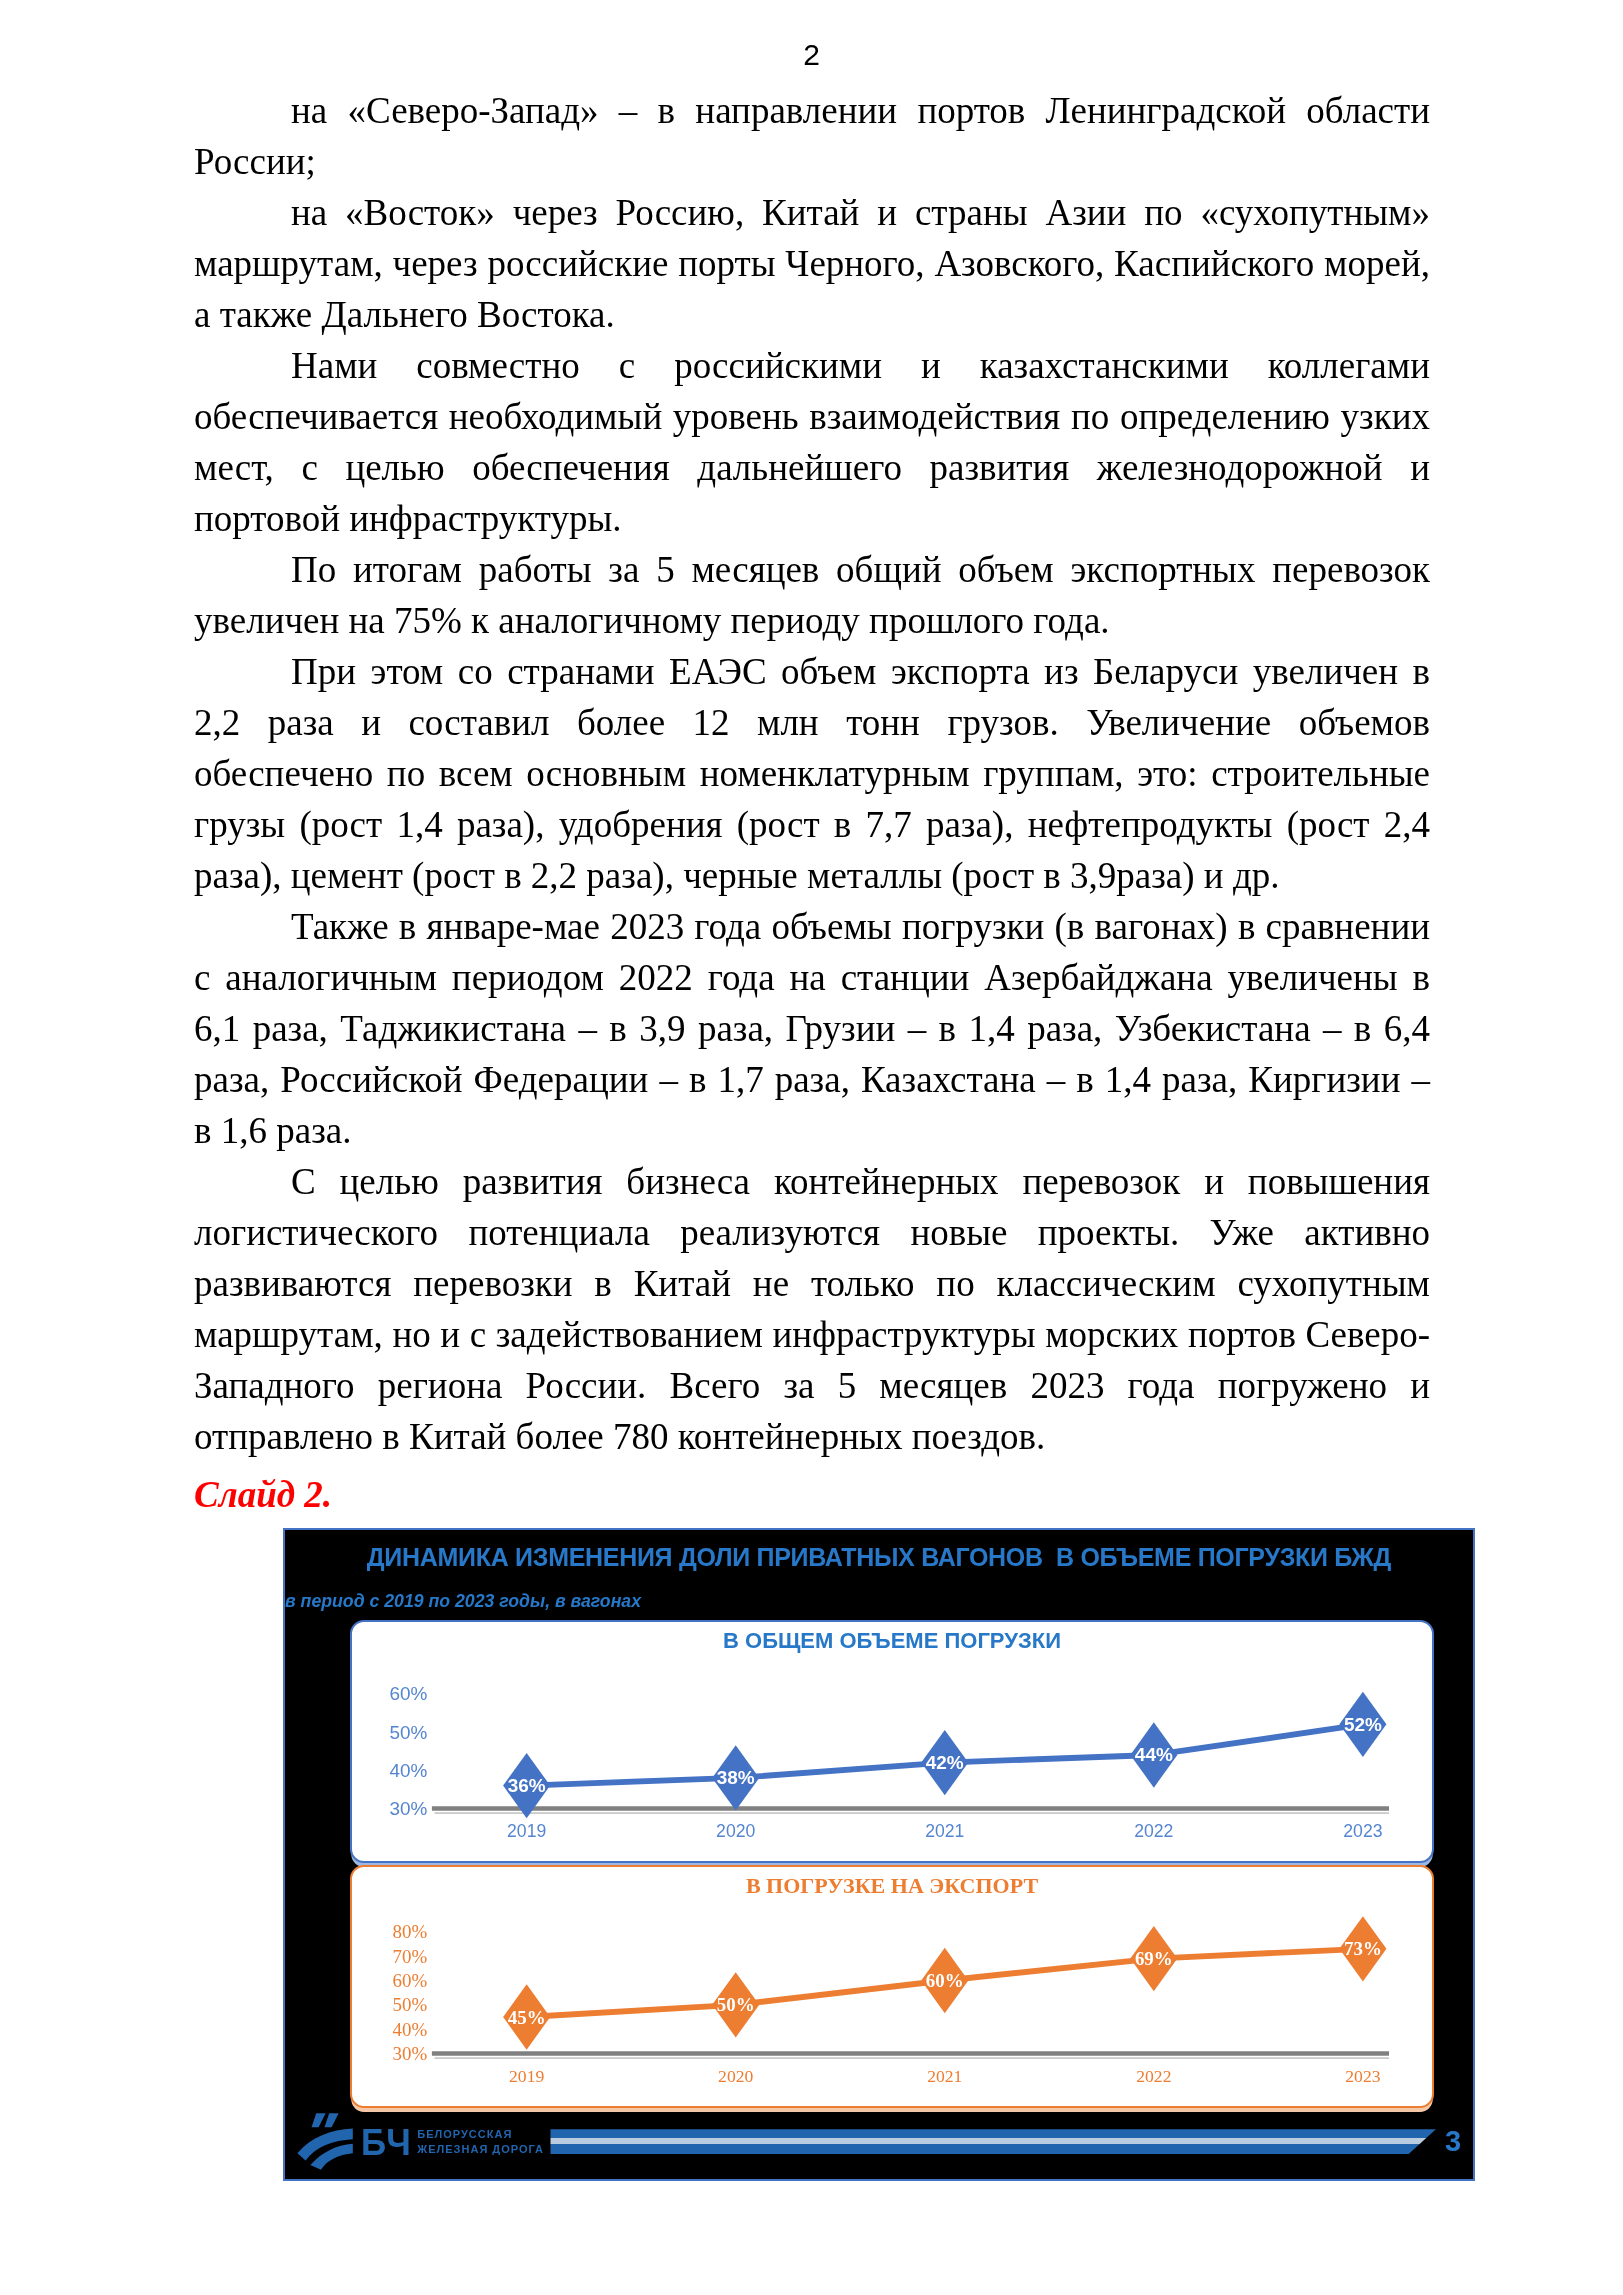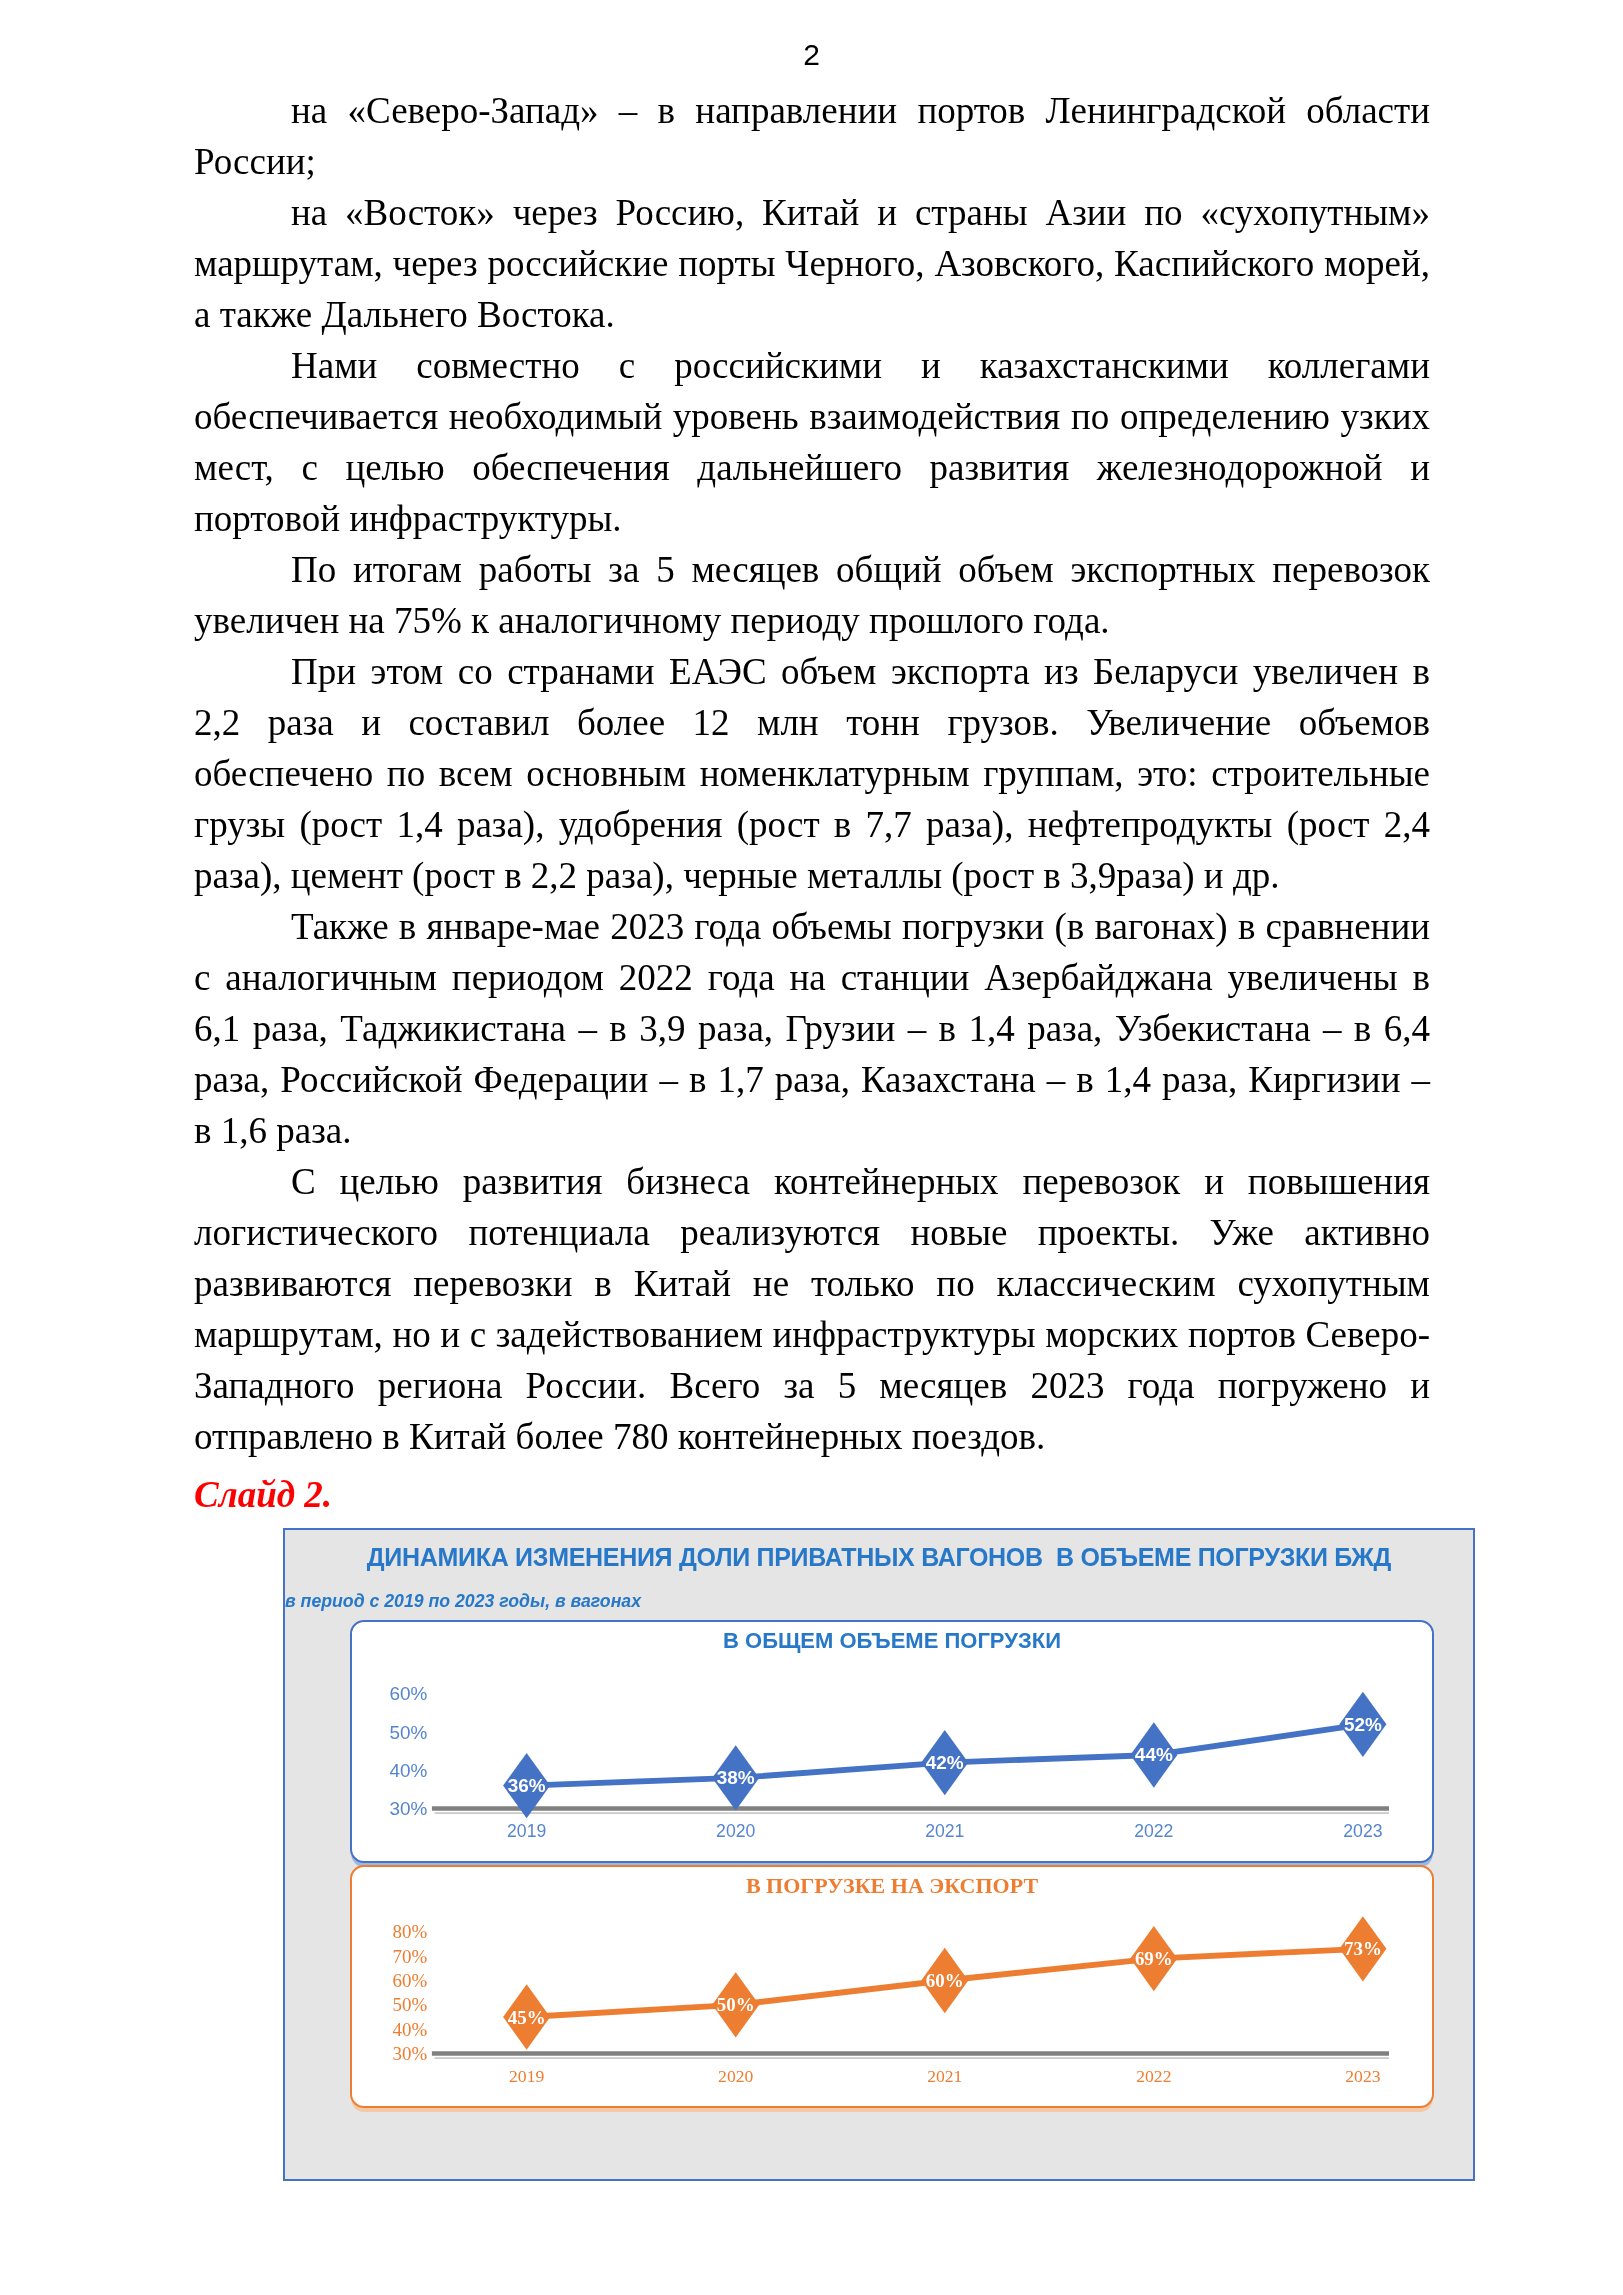--- a/index.html
+++ b/index.html
@@ -17,21 +17,21 @@
     font-size:37px;line-height:51px;text-align:justify;
   }
   .body-text p{margin:0;text-indent:97px;}
   .slide-label{
     margin:11.8px 0 0 194px;font-size:37px;line-height:41px;
     color:#FF0000;font-weight:bold;font-style:italic;
   }
   
   .slide-box{
     position:relative;margin:13px 0 0 283px;width:1188px;height:649px;
-    border:2.6px solid #4472C4;background:#e5e5e5;box-sizing:content-box;
+    border:2.6px solid #4472C4;background:#000000;box-sizing:content-box;
     font-family:"Liberation Sans","DejaVu Sans",sans-serif;
   }
   .slide-title{
     margin-top:11.8px;text-align:center;font-size:25px;line-height:30px;
     font-weight:bold;letter-spacing:-0.3px;white-space:pre;
   }
   .slide-subtitle{
     margin-top:18px;text-align:left;font-size:17.7px;line-height:22px;
     font-weight:bold;font-style:italic;
   }
@@ -140,14 +140,31 @@
         <path fill="#ED7D31" d="M1520,24.727272727272748 L1556,74.72727272727275 L1520,124.72727272727275 L1484,74.72727272727275 Z"></path>
         <text x="1520" y="84.72727272727275" text-anchor="middle" font-size="29" font-weight="bold" fill="#ffffff" font-family="inherit">73%</text>
         <text x="240" y="279" text-anchor="middle" font-size="27" fill="#ED7D31" font-family="inherit">2019</text>
         <text x="560" y="279" text-anchor="middle" font-size="27" fill="#ED7D31" font-family="inherit">2020</text>
         <text x="880" y="279" text-anchor="middle" font-size="27" fill="#ED7D31" font-family="inherit">2021</text>
         <text x="1200" y="279" text-anchor="middle" font-size="27" fill="#ED7D31" font-family="inherit">2022</text>
         <text x="1520" y="279" text-anchor="middle" font-size="27" fill="#ED7D31" font-family="inherit">2023</text>
       </svg>
   </section>
 
+  <div class="slide-footer">
+    <div class="bch-logo" id="bch-logo">
+      <svg width="63" height="59" viewBox="0 0 96 100" xmlns="http://www.w3.org/2000/svg">
+        <path class="logo-shape" d="M34,2 L50,2 L38,26 L26,26 Z" fill="#2065AE"></path>
+        <path class="logo-shape" d="M56,2 L72,2 L60,26 L48,26 Z" fill="#2065AE"></path>
+        <path class="logo-shape" d="M2,70 C26,42 58,30 96,28 L96,46 C62,48 34,58 16,82 Z" fill="#2065AE"></path>
+        <path class="logo-shape" d="M24,90 C44,68 68,56 96,54 L96,70 C72,72 52,82 42,98 Z" fill="#2065AE"></path>
+      </svg>
+      <span class="logo-abbr" style="color: rgb(32, 101, 174);">БЧ</span>
+      <span class="logo-lines">
+        <span style="color: rgb(32, 101, 174);">БЕЛОРУССКАЯ</span>
+        <span style="color: rgb(32, 101, 174);">ЖЕЛЕЗНАЯ ДОРОГА</span>
+      </span>
+    </div>
+    <div class="footer-bar" id="footer-bar" style="background: linear-gradient(rgb(32, 101, 174) 0px, rgb(32, 101, 174) 37%, rgb(185, 204, 224) 37%, rgb(185, 204, 224) 61%, rgb(32, 101, 174) 61%, rgb(32, 101, 174) 100%);"></div>
+    <div class="footer-num" id="footer-num" style="color: rgb(39, 120, 200);">3</div>
+  </div>
 </div>
 
 
 </body></html>

